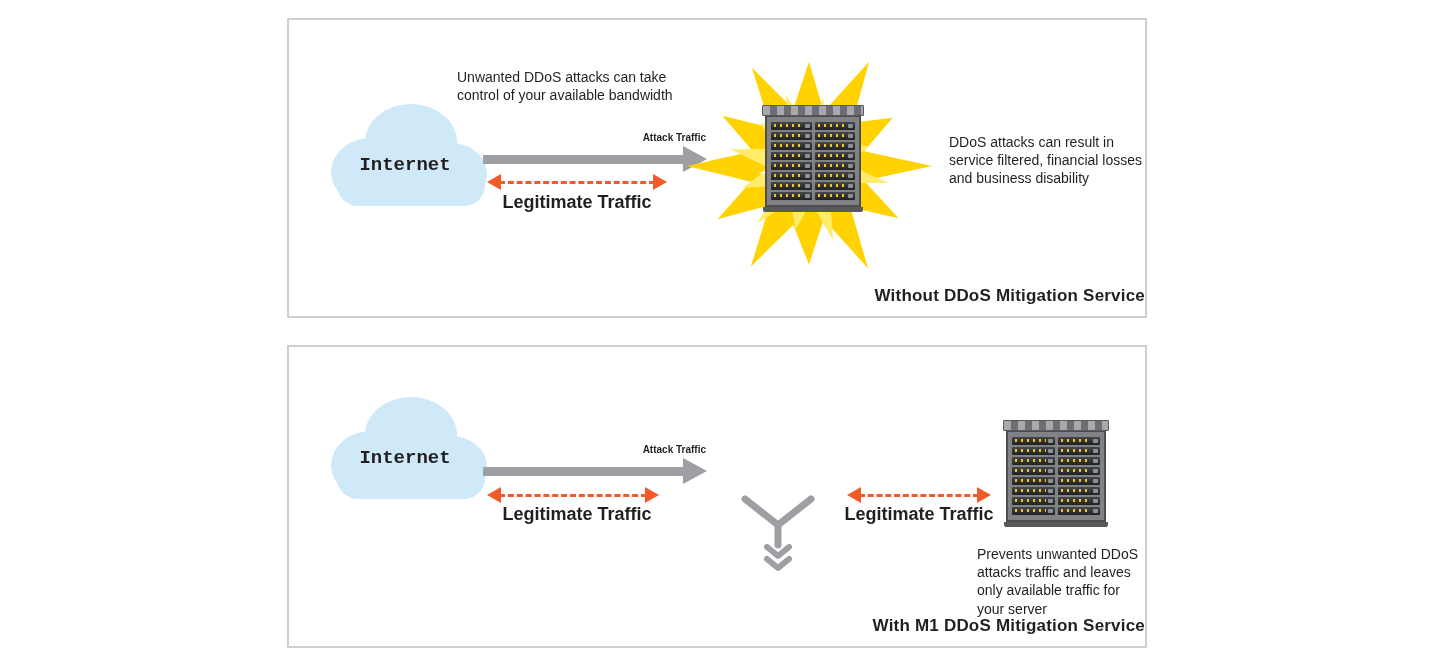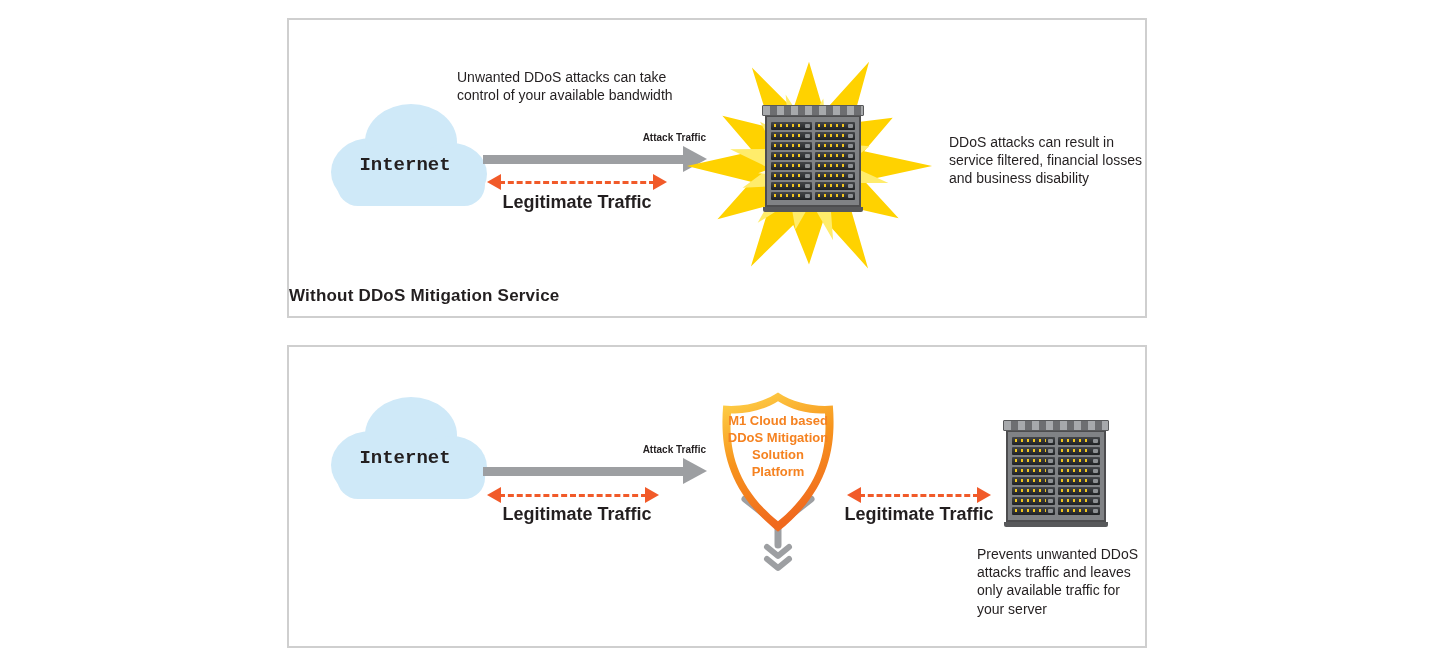--- a/index.html
+++ b/index.html
@@ -4,21 +4,21 @@
 <style>
   html,body{margin:0;padding:0;background:#ffffff;}
   body{width:1440px;height:671px;position:relative;overflow:hidden;
        font-family:"Liberation Sans",sans-serif;color:#231f20;}
 
   .panel{position:absolute;left:287px;width:860px;background:#fff;
          border:2px solid #cfcfcf;box-sizing:border-box;}
   #panel-without{top:18px;height:300px;}
   #panel-with{top:345px;height:303px;}
 
-  .panel-title{position:absolute;left:0;right:0;bottom:10px;text-align:left;
+  .panel-title{position:absolute;left:0;right:0;bottom:10px;text-align:right;
                font-size:17px;font-weight:700;letter-spacing:.2px;}
 
   
   .cloud{position:absolute;width:172px;height:125px;}
   .cloud svg{position:absolute;inset:0;width:100%;height:100%;}
   .cloud-label{position:absolute;left:0;right:0;top:60px;text-align:center;
                font-size:19px;font-weight:700;font-family:Liberation Mono, monospace;}
 
   .note{position:absolute;text-align:left;font-size:14px;line-height:1.3;}
   .flow-label{position:absolute;text-align:center;font-weight:700;}
@@ -166,34 +166,20 @@
   <div class="flow-label legit-label" style="left:180px;top:157px;width:216px;">Legitimate Traffic</div>
 
   <svg class="filter-arrow" style="left:444px;top:148px;" width="90" height="78" viewBox="0 0 90 78">
     <g stroke="#9d9fa2" fill="none" stroke-linecap="round" stroke-linejoin="round">
       <path d="M12,4 L45,30 M78,4 L45,30 M45,30 L45,50" stroke-width="7"></path>
       <path d="M34,52 L45,61 L56,52" stroke-width="6"></path>
       <path d="M34,64 L45,73 L56,64" stroke-width="6"></path>
     </g>
   </svg>
 
-  <div class="shield" style="left:423px;top:42px;">
-    <svg viewBox="0 0 140 170">
-      <defs>
-        <linearGradient id="shieldGrad" x1="0" y1="0" x2="0.3" y2="1">
-          <stop offset="0" stop-color="#ffd84d"></stop>
-          <stop offset="0.5" stop-color="#f7941d"></stop>
-          <stop offset="1" stop-color="#f0691e"></stop>
-        </linearGradient>
-      </defs>
-      <path d="M70,4 C88,16 112,21 133,19 C137,68 128,118 70,164 C12,118 3,68 7,19 C28,21 52,16 70,4 Z" fill="url(#shieldGrad)"></path>
-      <path d="M70,14 C86,24 106,29 124,28 C127,68 119,112 70,152 C21,112 13,68 16,28 C34,29 54,24 70,14 Z" fill="#ffffff"></path>
-    </svg>
-    <div class="shield-text">M1 Cloud based DDoS Mitigation Solution Platform</div>
-  </div>
 
 
   <div class="dashed-arrow" style="left:558px;top:140px;width:144px;">
     <div class="tri-left"></div>
     <div class="dash-line"></div>
     <div class="tri-right"></div>
   </div>
 
   <div class="flow-label legit-label" style="left:554px;top:157px;width:152px;">Legitimate Traffic</div>
 
@@ -219,13 +205,14 @@
           <div class="slot"></div>
           <div class="slot"></div>
           <div class="slot"></div>
       </div>
     </div>
     <div class="server-base"></div>
   </div>
 
   <div class="note" style="left:688px;top:198px;width:165px;">Prevents unwanted DDoS attacks traffic and leaves only available traffic for your server</div>
 
+  <div class="panel-title">With M1 DDoS Mitigation Service</div>
 </div>
 
 </body></html>

